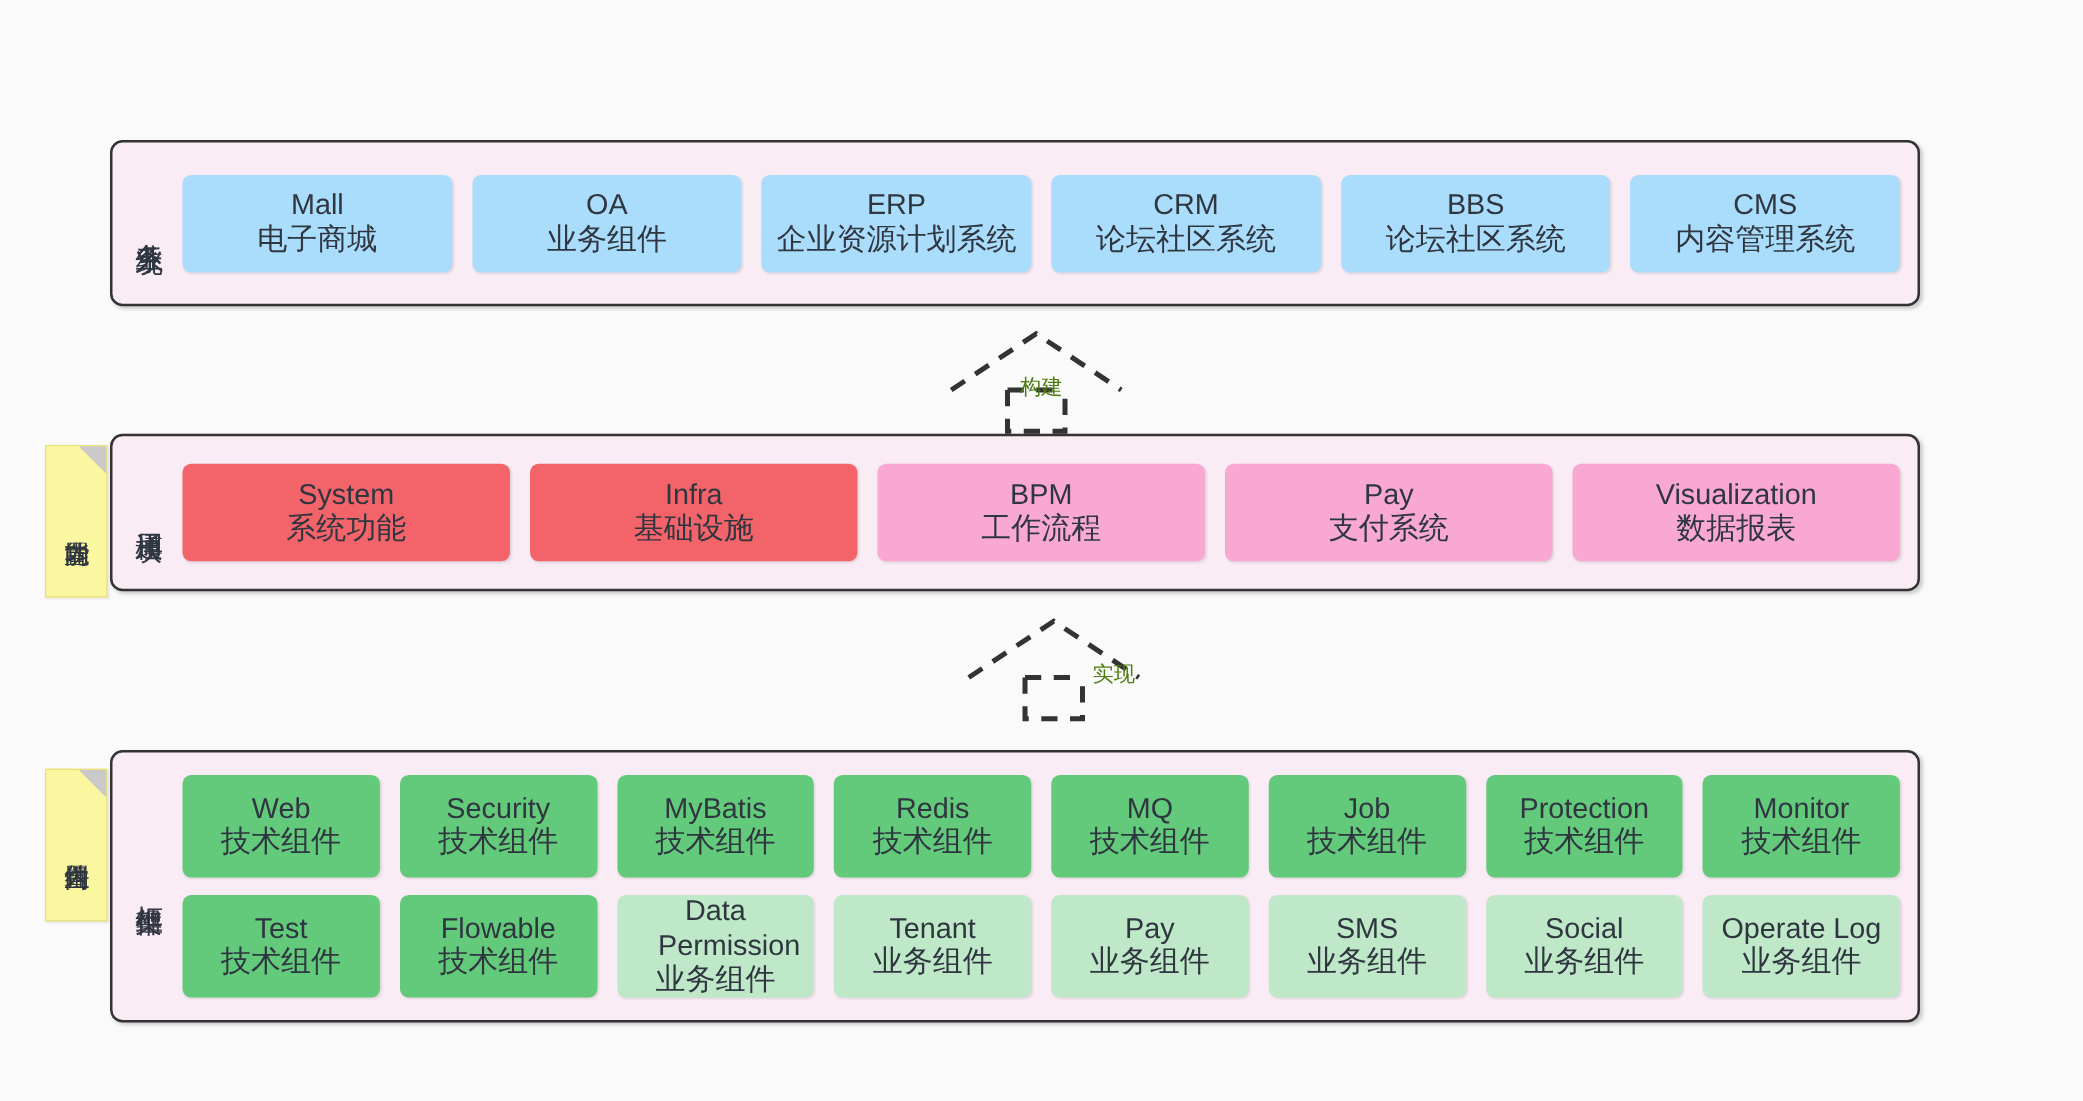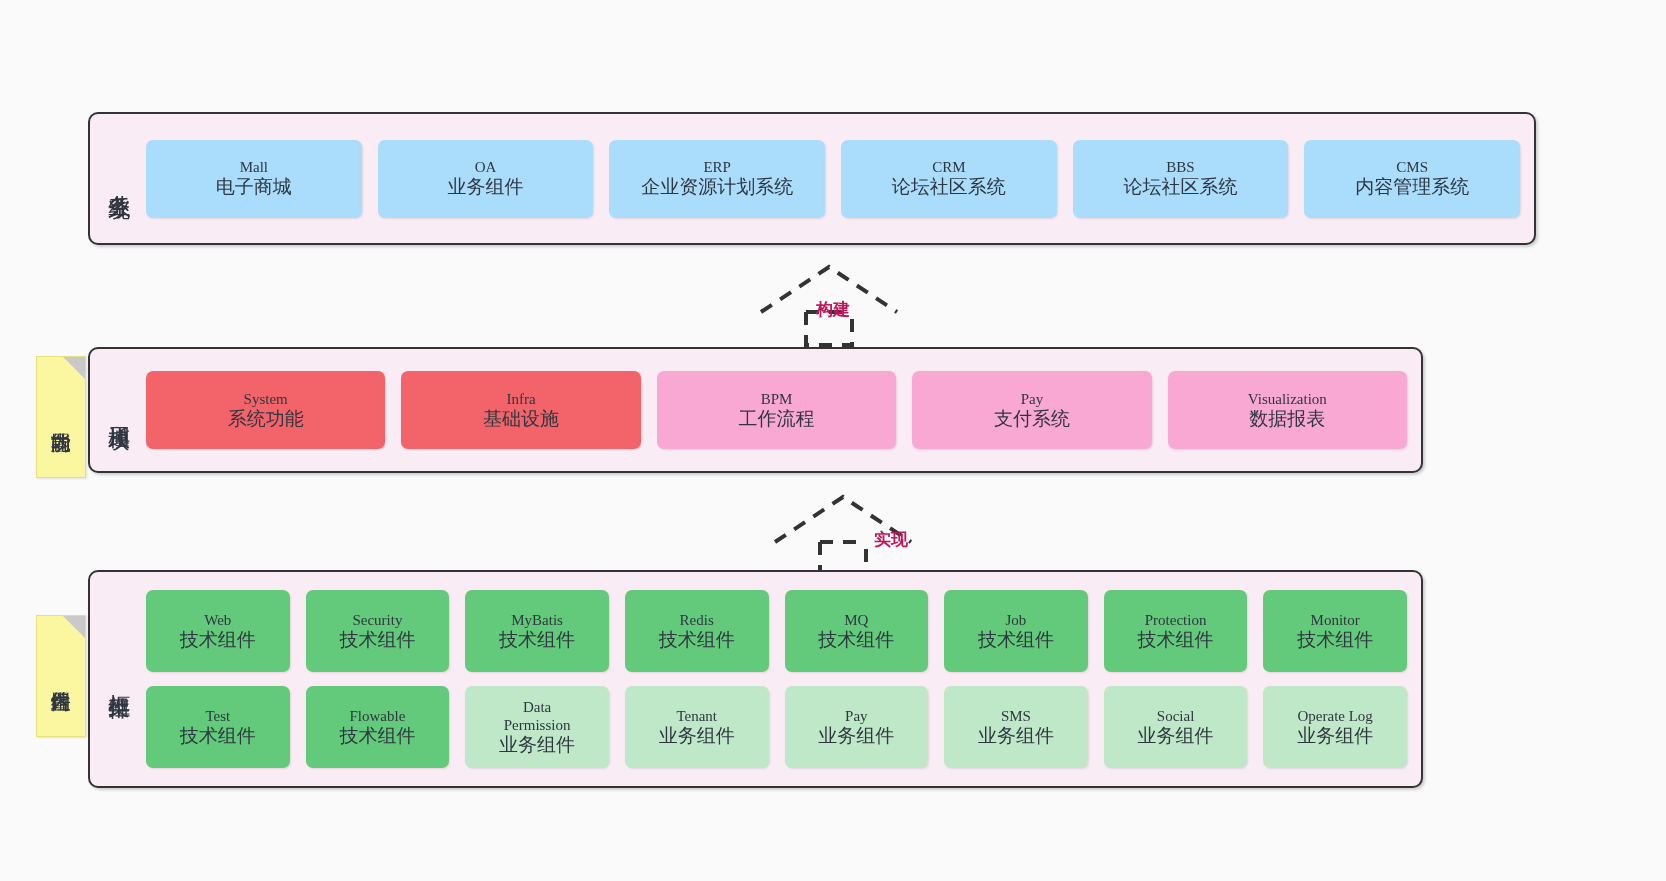--- a/index.html
+++ b/index.html
@@ -73,26 +73,25 @@
     flex-direction: column;
     align-items: center;
     justify-content: center;
     text-align: center;
     line-height: 1.2;
     box-sizing: border-box;
     padding: 6px 4px;
     box-shadow: 1px 1px 2px rgba(0,0,0,0.10);
   }
   .card .t1 {
-    font-size: 15px;
+    font-size: 23px;
     white-space: normal;
-    font-family: Liberation Serif, serif;
   }
   .card .t2 {
-    font-size: 19px;
+    font-size: 24px;
   }
 
   .c-blue       { background: #aadcfb; }
   .c-red        { background: #f2646a; }
   .c-pink       { background: #f9a8d4; }
   .c-green      { background: #63ca7b; }
   .c-lightgreen { background: #bfe8c8; }
 
   
   .note {
@@ -126,25 +125,24 @@
 
   
   .arrow {
     position: absolute;
     z-index: 0;
   }
   .arrow svg { display: block; }
   .arrow-label {
     position: absolute;
     font-size: 17px;
-    color: #be185d;
+    color: #4d7c0f;
     background: transparent;
     white-space: nowrap;
     user-select: none;
-    font-weight: bold;
   }
 </style>
 </head>
 <body>
 
 <div class="canvas">
 
   <div class="layer" style="left:88px; top:112px; width:1448px; height:133px;">
     <div class="layer-title">业务系统</div>
     <div class="layer-body">
@@ -191,21 +189,21 @@
       <path d="M 48 50 L 94 50" fill="none" stroke="#333333" stroke-width="4" stroke-dasharray="13 10" stroke-linecap="butt"></path>
     </svg>
     <div class="arrow-label" style="left:58px; top:36px;">构建</div>
   </div>
 
   <div class="note" style="left:36px; top:356px; width:50px; height:122px;">
     <div class="fold"></div>
     <div class="note-text">内置功能</div>
   </div>
 
-  <div class="layer" style="left:88px; top:347px; width:1335px; height:126px;">
+  <div class="layer" style="left:88px; top:347px; width:1448px; height:126px;">
     <div class="layer-title">通用模块</div>
     <div class="layer-body">
       <div class="row" style="height:78px;">
 
         <div class="card c-red">
           <div class="t1">System</div>
           <div class="t2">系统功能</div>
         </div>
 
         <div class="card c-red">
@@ -240,21 +238,21 @@
       <path d="M 48 50 L 94 50" fill="none" stroke="#333333" stroke-width="4" stroke-dasharray="13 10" stroke-linecap="butt"></path>
     </svg>
     <div class="arrow-label" style="left:58px; top:36px;margin-left:44px;">实现</div>
   </div>
 
   <div class="note" style="left:36px; top:615px; width:50px; height:122px;">
     <div class="fold"></div>
     <div class="note-text">内置组件</div>
   </div>
 
-  <div class="layer" style="left:88px; top:570px; width:1335px; height:218px;">
+  <div class="layer" style="left:88px; top:600px; width:1448px; height:218px;">
     <div class="layer-title">框架组件</div>
     <div class="layer-body">
 
       <div class="row" style="height:82px;">
         <div class="card c-green">
           <div class="t1">Web</div>
           <div class="t2">技术组件</div>
         </div>
         <div class="card c-green">
           <div class="t1">Security</div>

